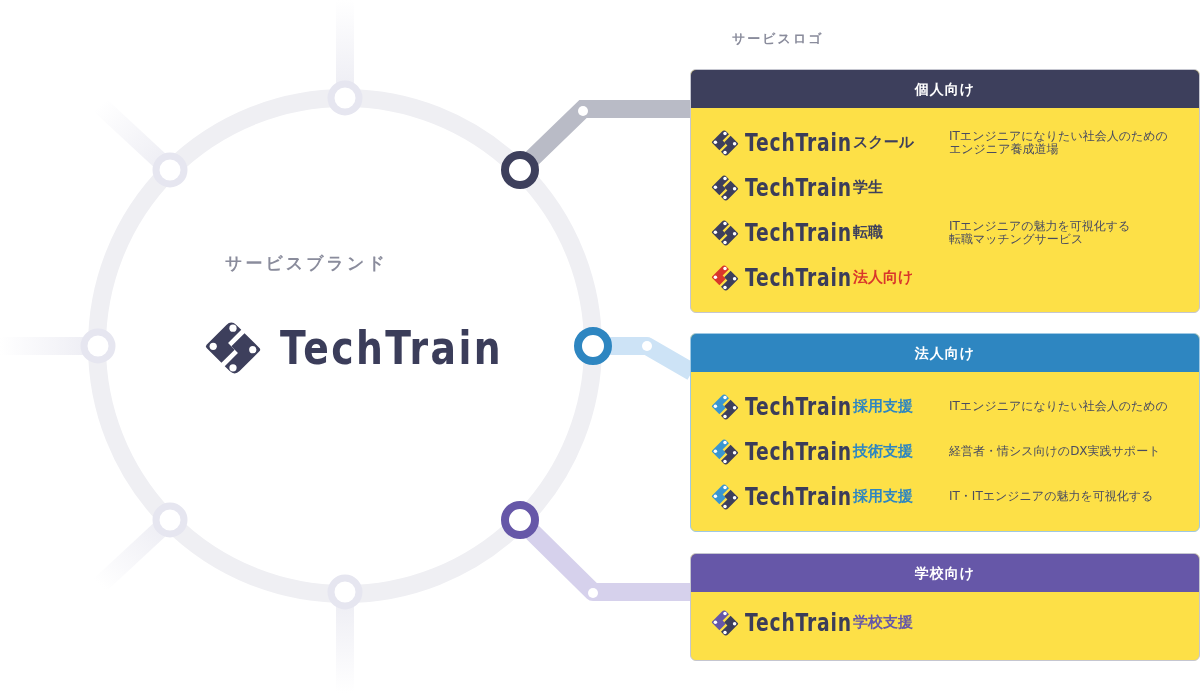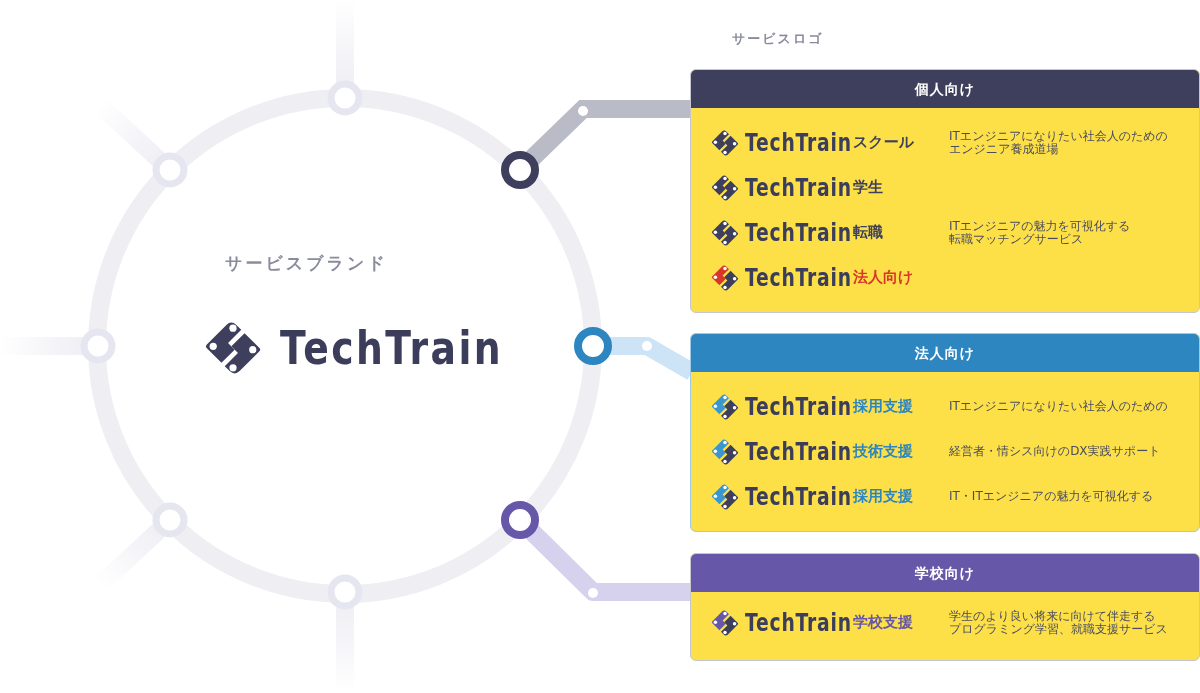--- a/index.html
+++ b/index.html
@@ -291,17 +291,15 @@
             <g fill="#fff">
               <circle cx="20" cy="8" r="2.2"></circle>
               <circle cx="8" cy="19" r="2.2"></circle>
               <circle cx="32" cy="21" r="2.2"></circle>
               <circle cx="20" cy="32" r="2.2"></circle>
             </g>
           </svg>
         <span class="svc-word">TechTrain</span>
         <span class="svc-sub" style="color:#6657a8">学校支援</span>
       </div>
-      <div class="svc-desc">学生のより良い将来に向けて伴走する
-プログラミング学習、就職支援サービス</div>
     </div>
   </div>
 </div>
 
 </body></html>

